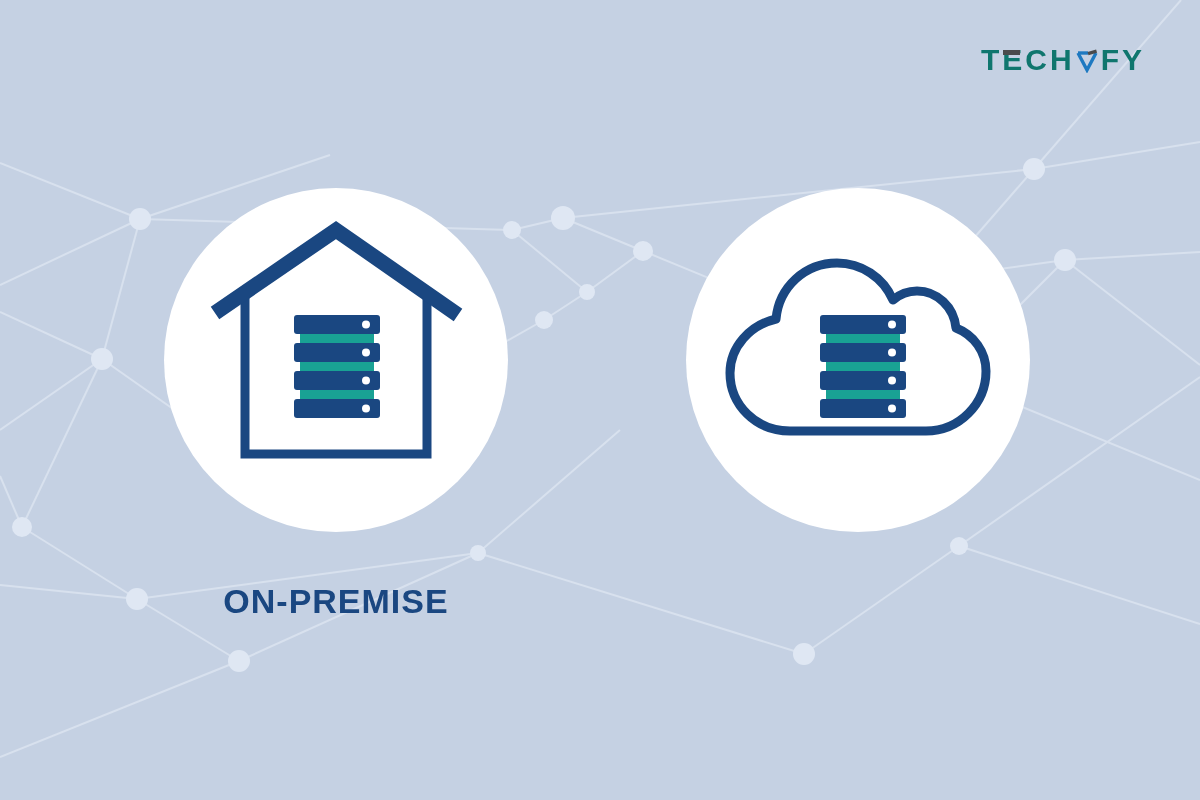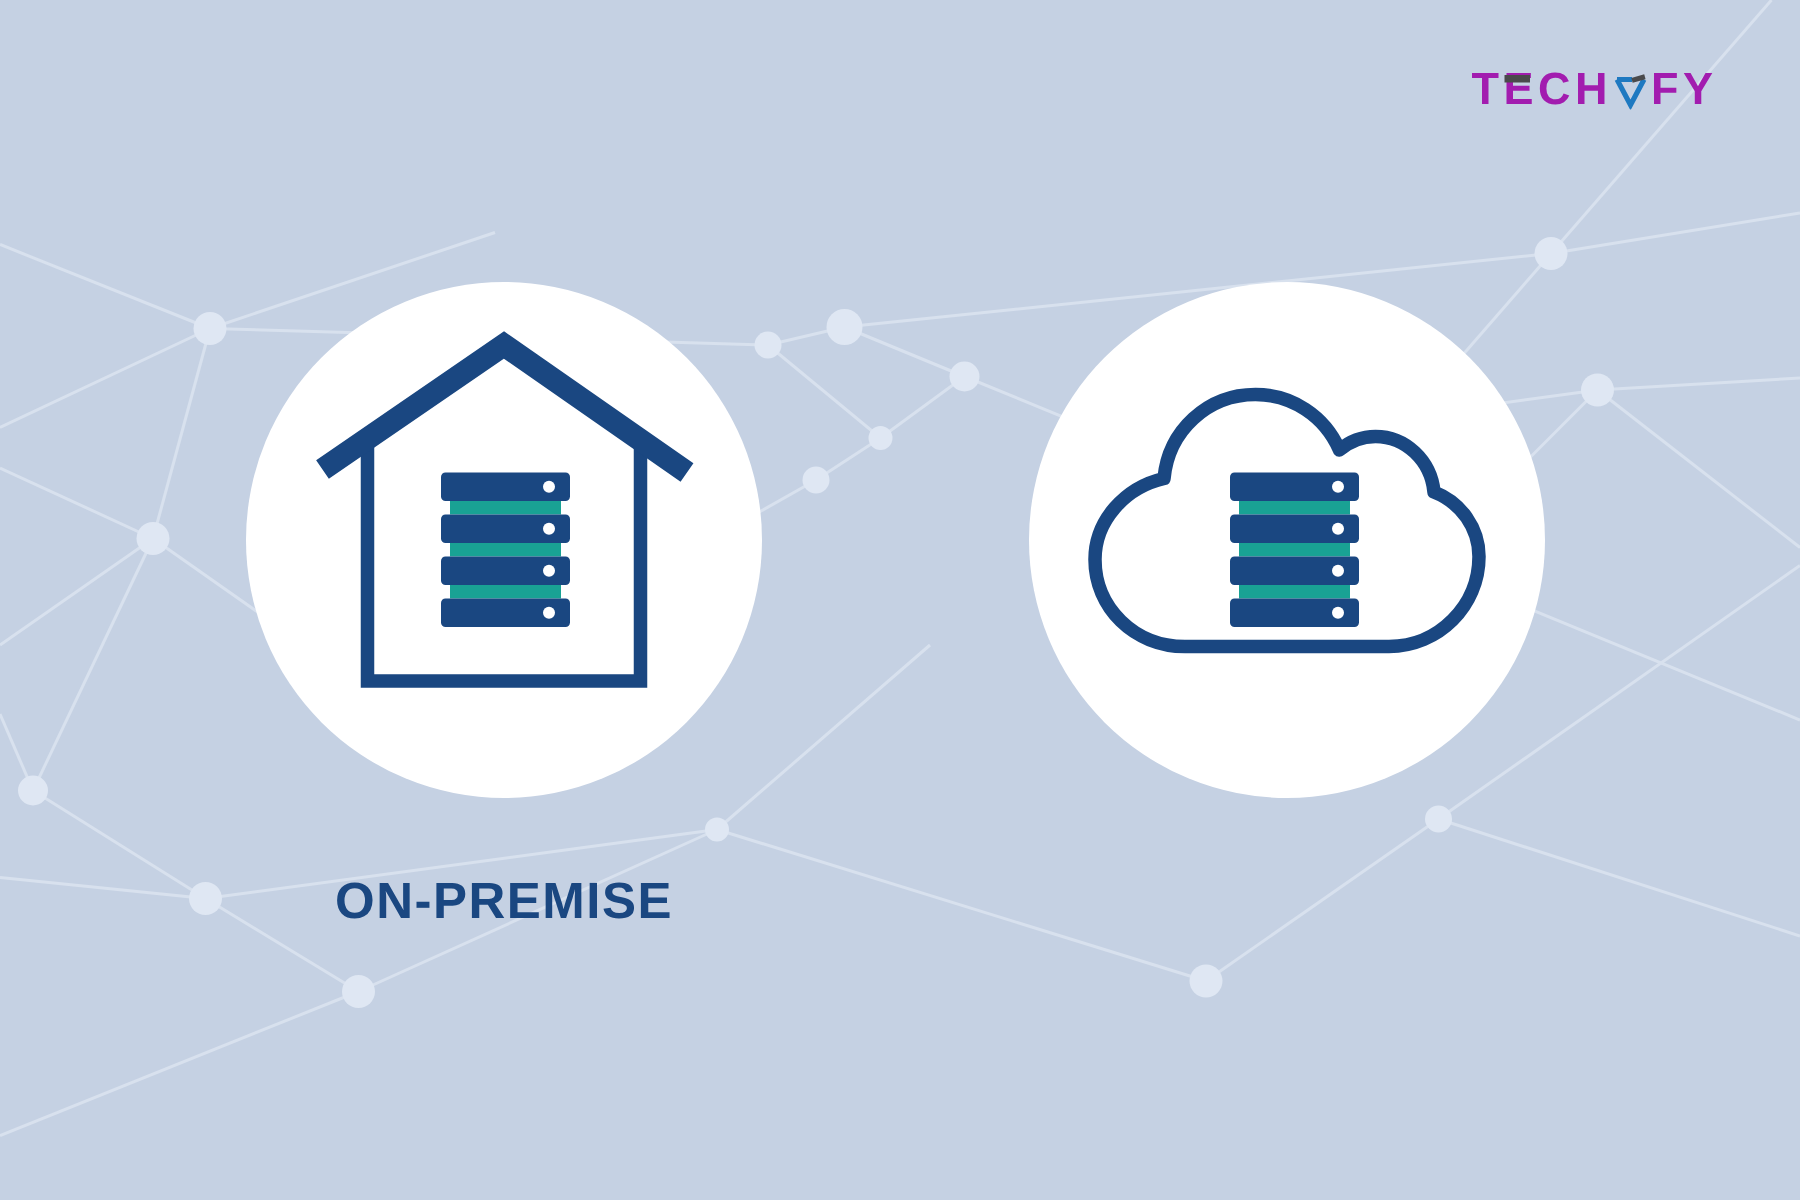--- a/index.html
+++ b/index.html
@@ -11,21 +11,21 @@
   .canvas{position:absolute;inset:0;}
   
   .plexus{position:absolute;left:0;top:0;width:1200px;height:800px;}
   .plexus line{stroke:#d8e1ee;stroke-width:2;}
   .plexus circle{fill:#dfe7f3;}
   
   .logo{
     position:absolute;top:44px;right:55px;height:32px;
     display:flex;align-items:center;
     font-size:30px;font-weight:700;letter-spacing:3px;line-height:1;
-    color:#a21caf;
+    color:#0f766e;
   }
   .logo .txt{position:relative;display:inline-block;}
   .logo .e-accent{
     position:absolute;left:22px;top:5px;width:17px;height:5px;
     background:#4a4a4c;
   }
   .logo .v-glyph{display:inline-block;width:22px;height:24px;margin:2px 3px 0 1px;}
   
   .panel{position:absolute;top:188px;width:344px;display:flex;flex-direction:column;align-items:center;}
   .panel.left{left:164px;}

